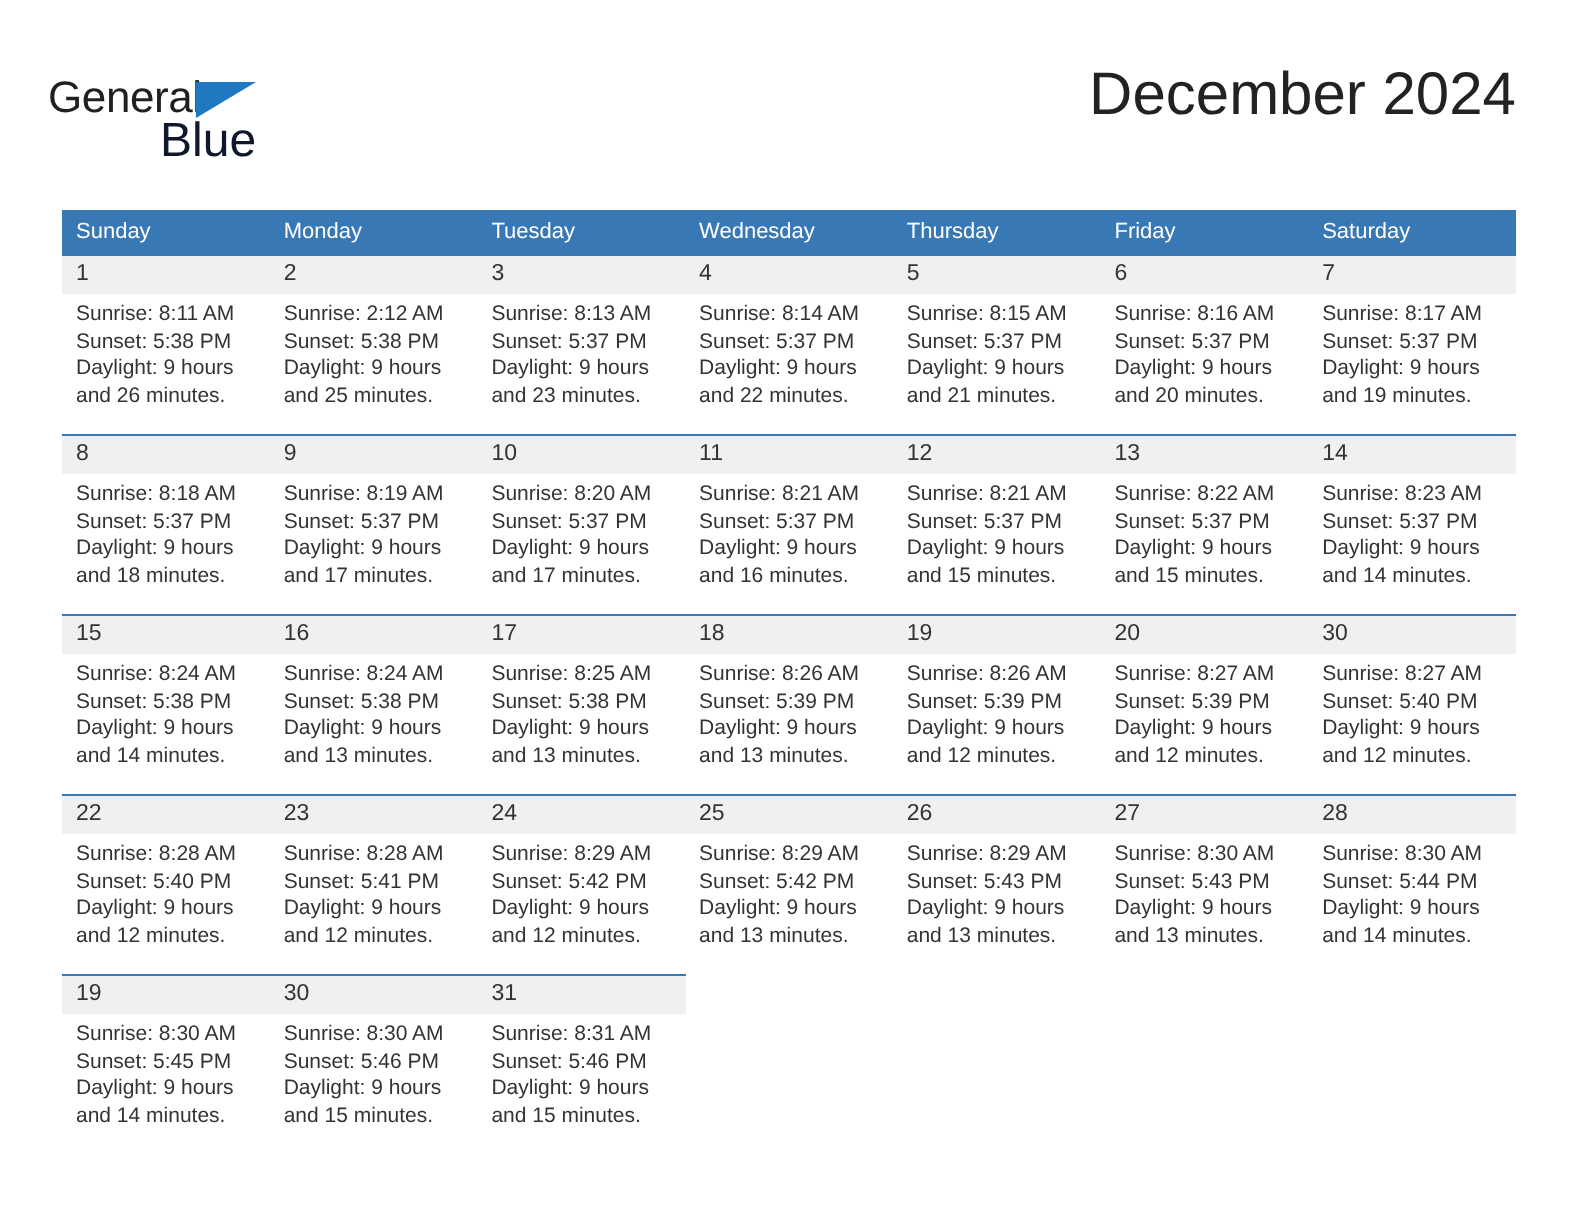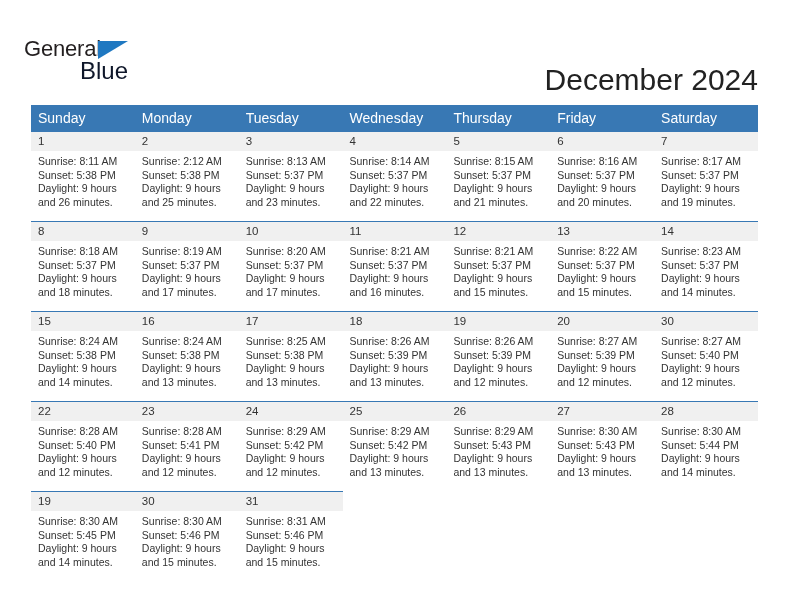--- a/index.html
+++ b/index.html
@@ -58,21 +58,20 @@
     top: 21px;
     font-size: 24px;
     color: #0f172a;
     font-family: "Liberation Sans", sans-serif;
   }
   .title-block {
     position: absolute;
     right: 34px;
     top: 30px;
     text-align: right;
-    margin-top: 32px;
   }
   .cal-title {
     font-size: 30px;
     color: #222222;
     font-weight: normal;
     line-height: 36px;
     font-family: "Liberation Sans", sans-serif;
   }
   .cal-subtitle {
     font-size: 15px;
@@ -92,21 +91,21 @@
   table.cal-table {
     width: 727px;
     border-collapse: collapse;
     table-layout: fixed;
   }
   table.cal-table col { width: 103.85px; }
 
   thead th {
     background: #3878b4;
     color: #ffffff;
-    font-size: 14px;
+    font-size: 11px;
     font-weight: normal;
     text-align: left;
     padding: 5px 0 5px 7px;
     height: 21px;
     font-family: "Liberation Sans", sans-serif;
   }
 
   tbody td {
     vertical-align: top;
     padding: 0;

